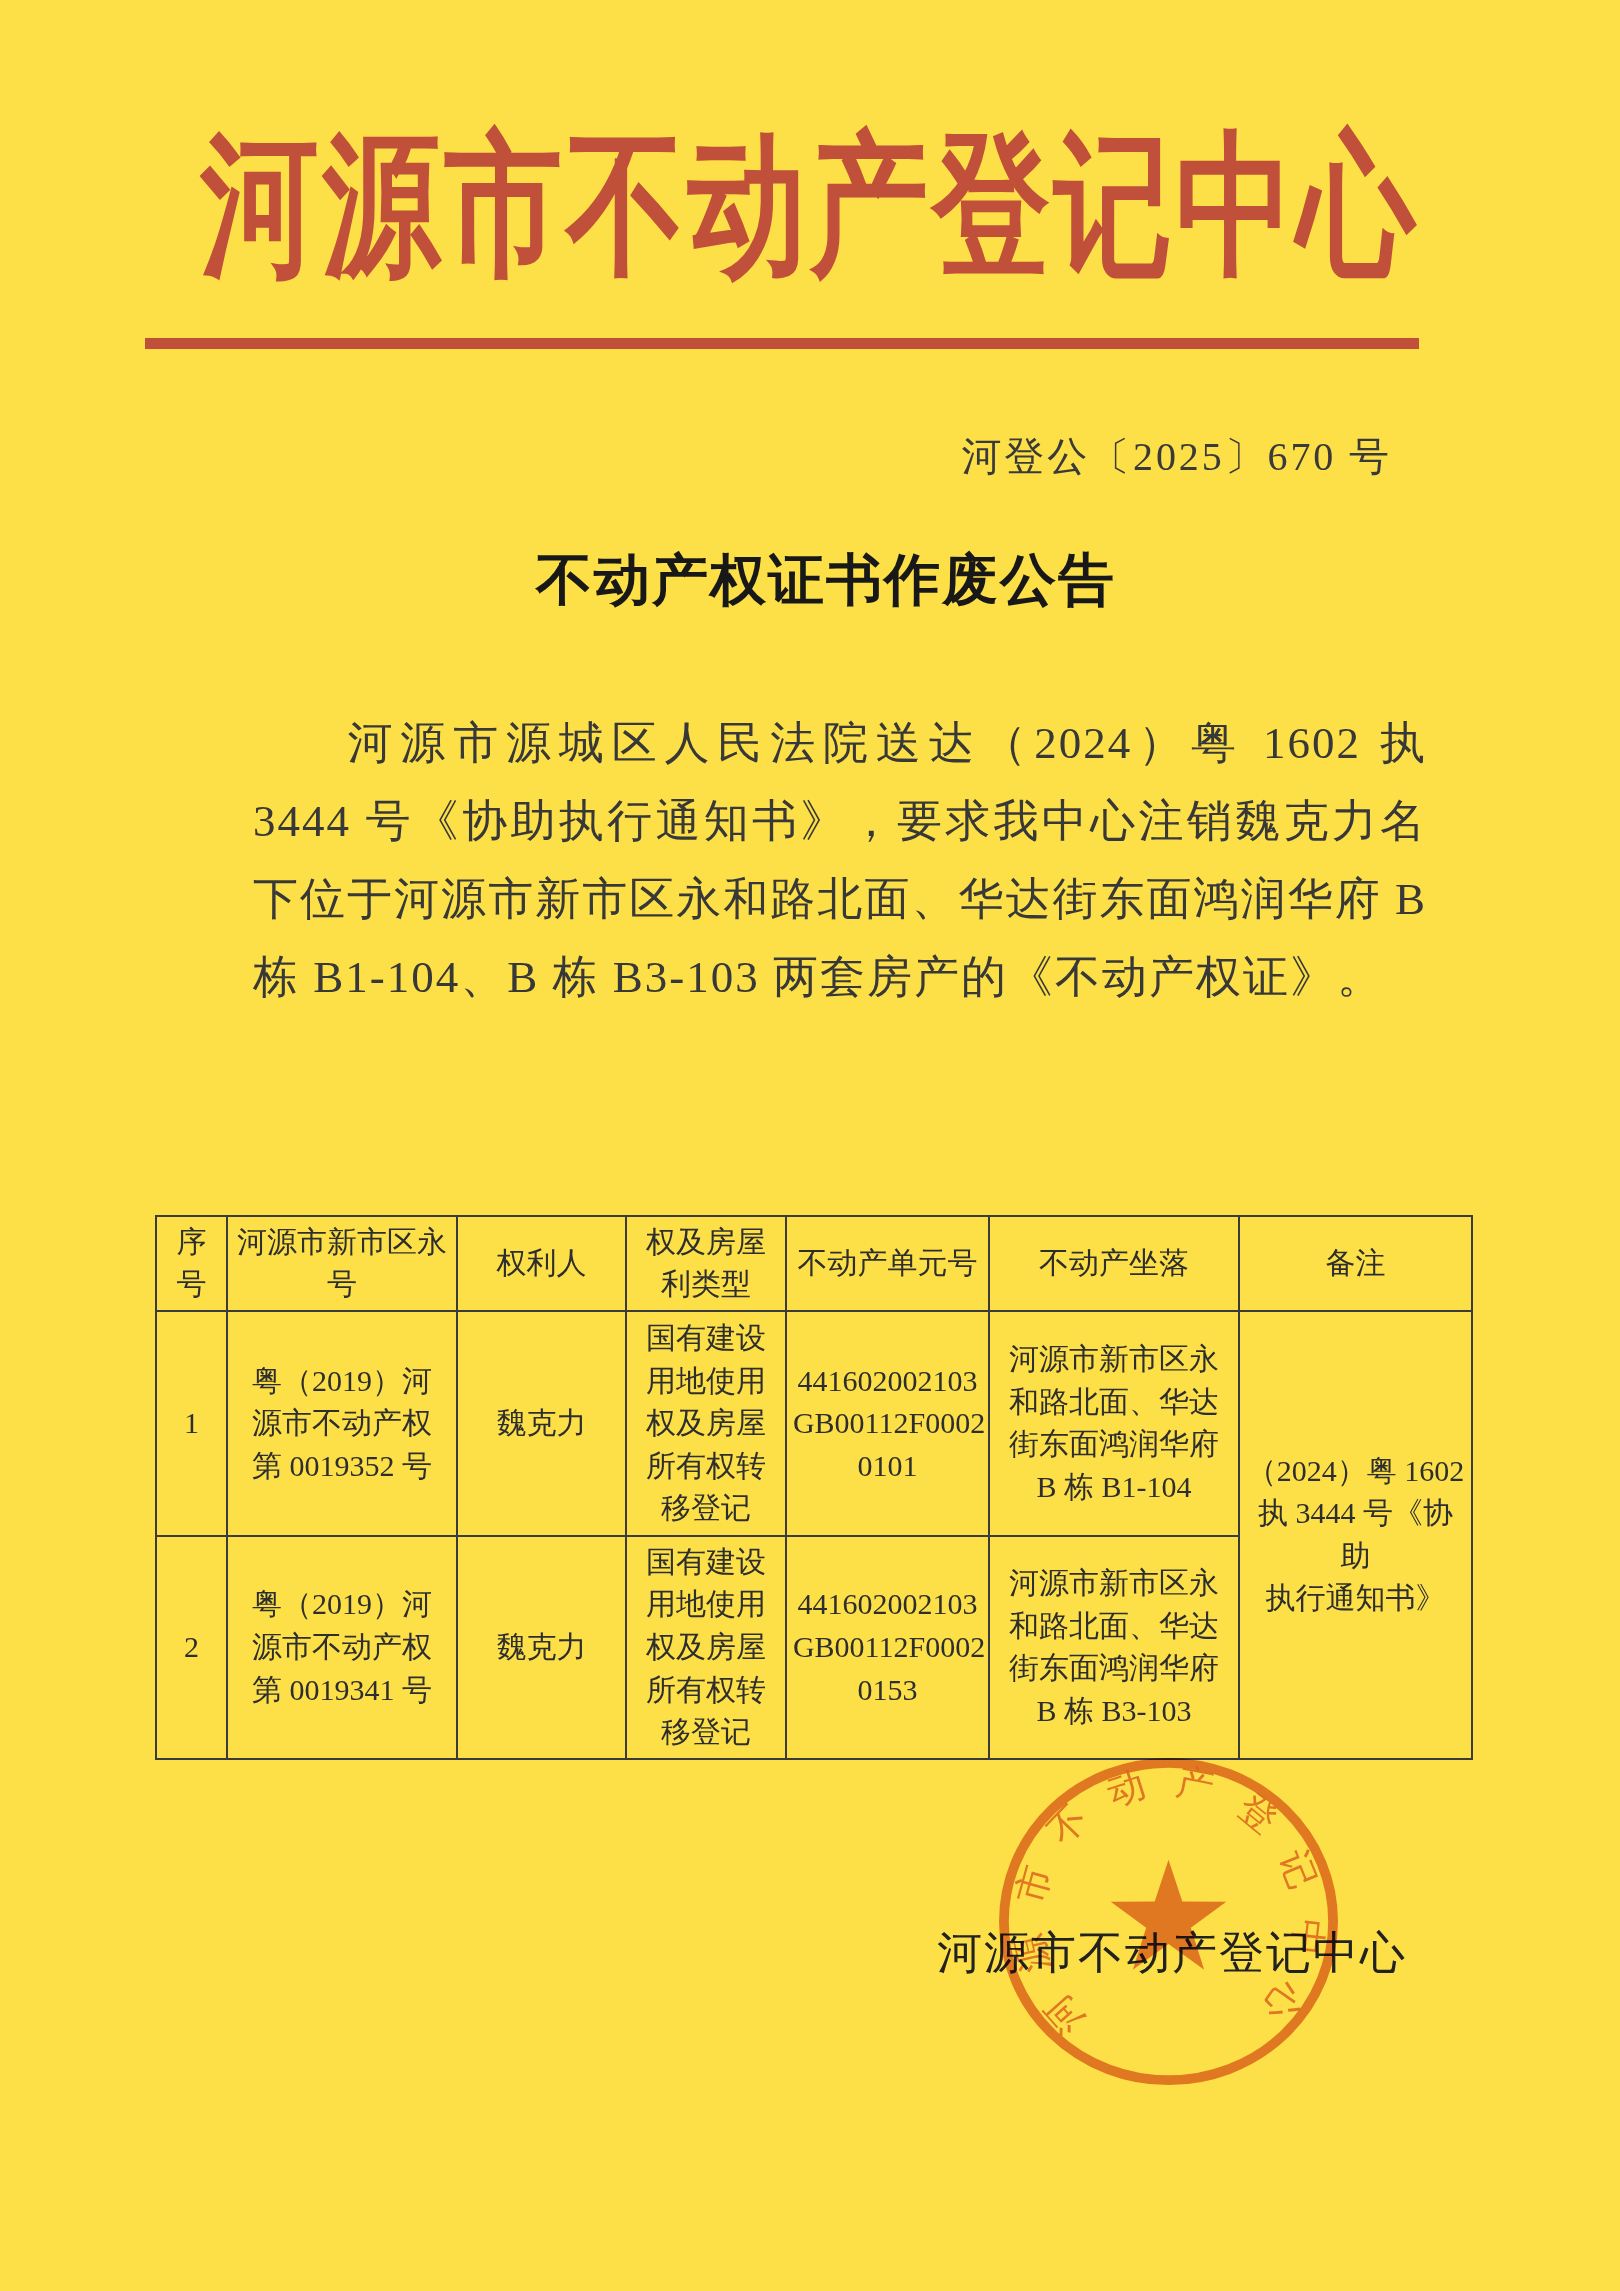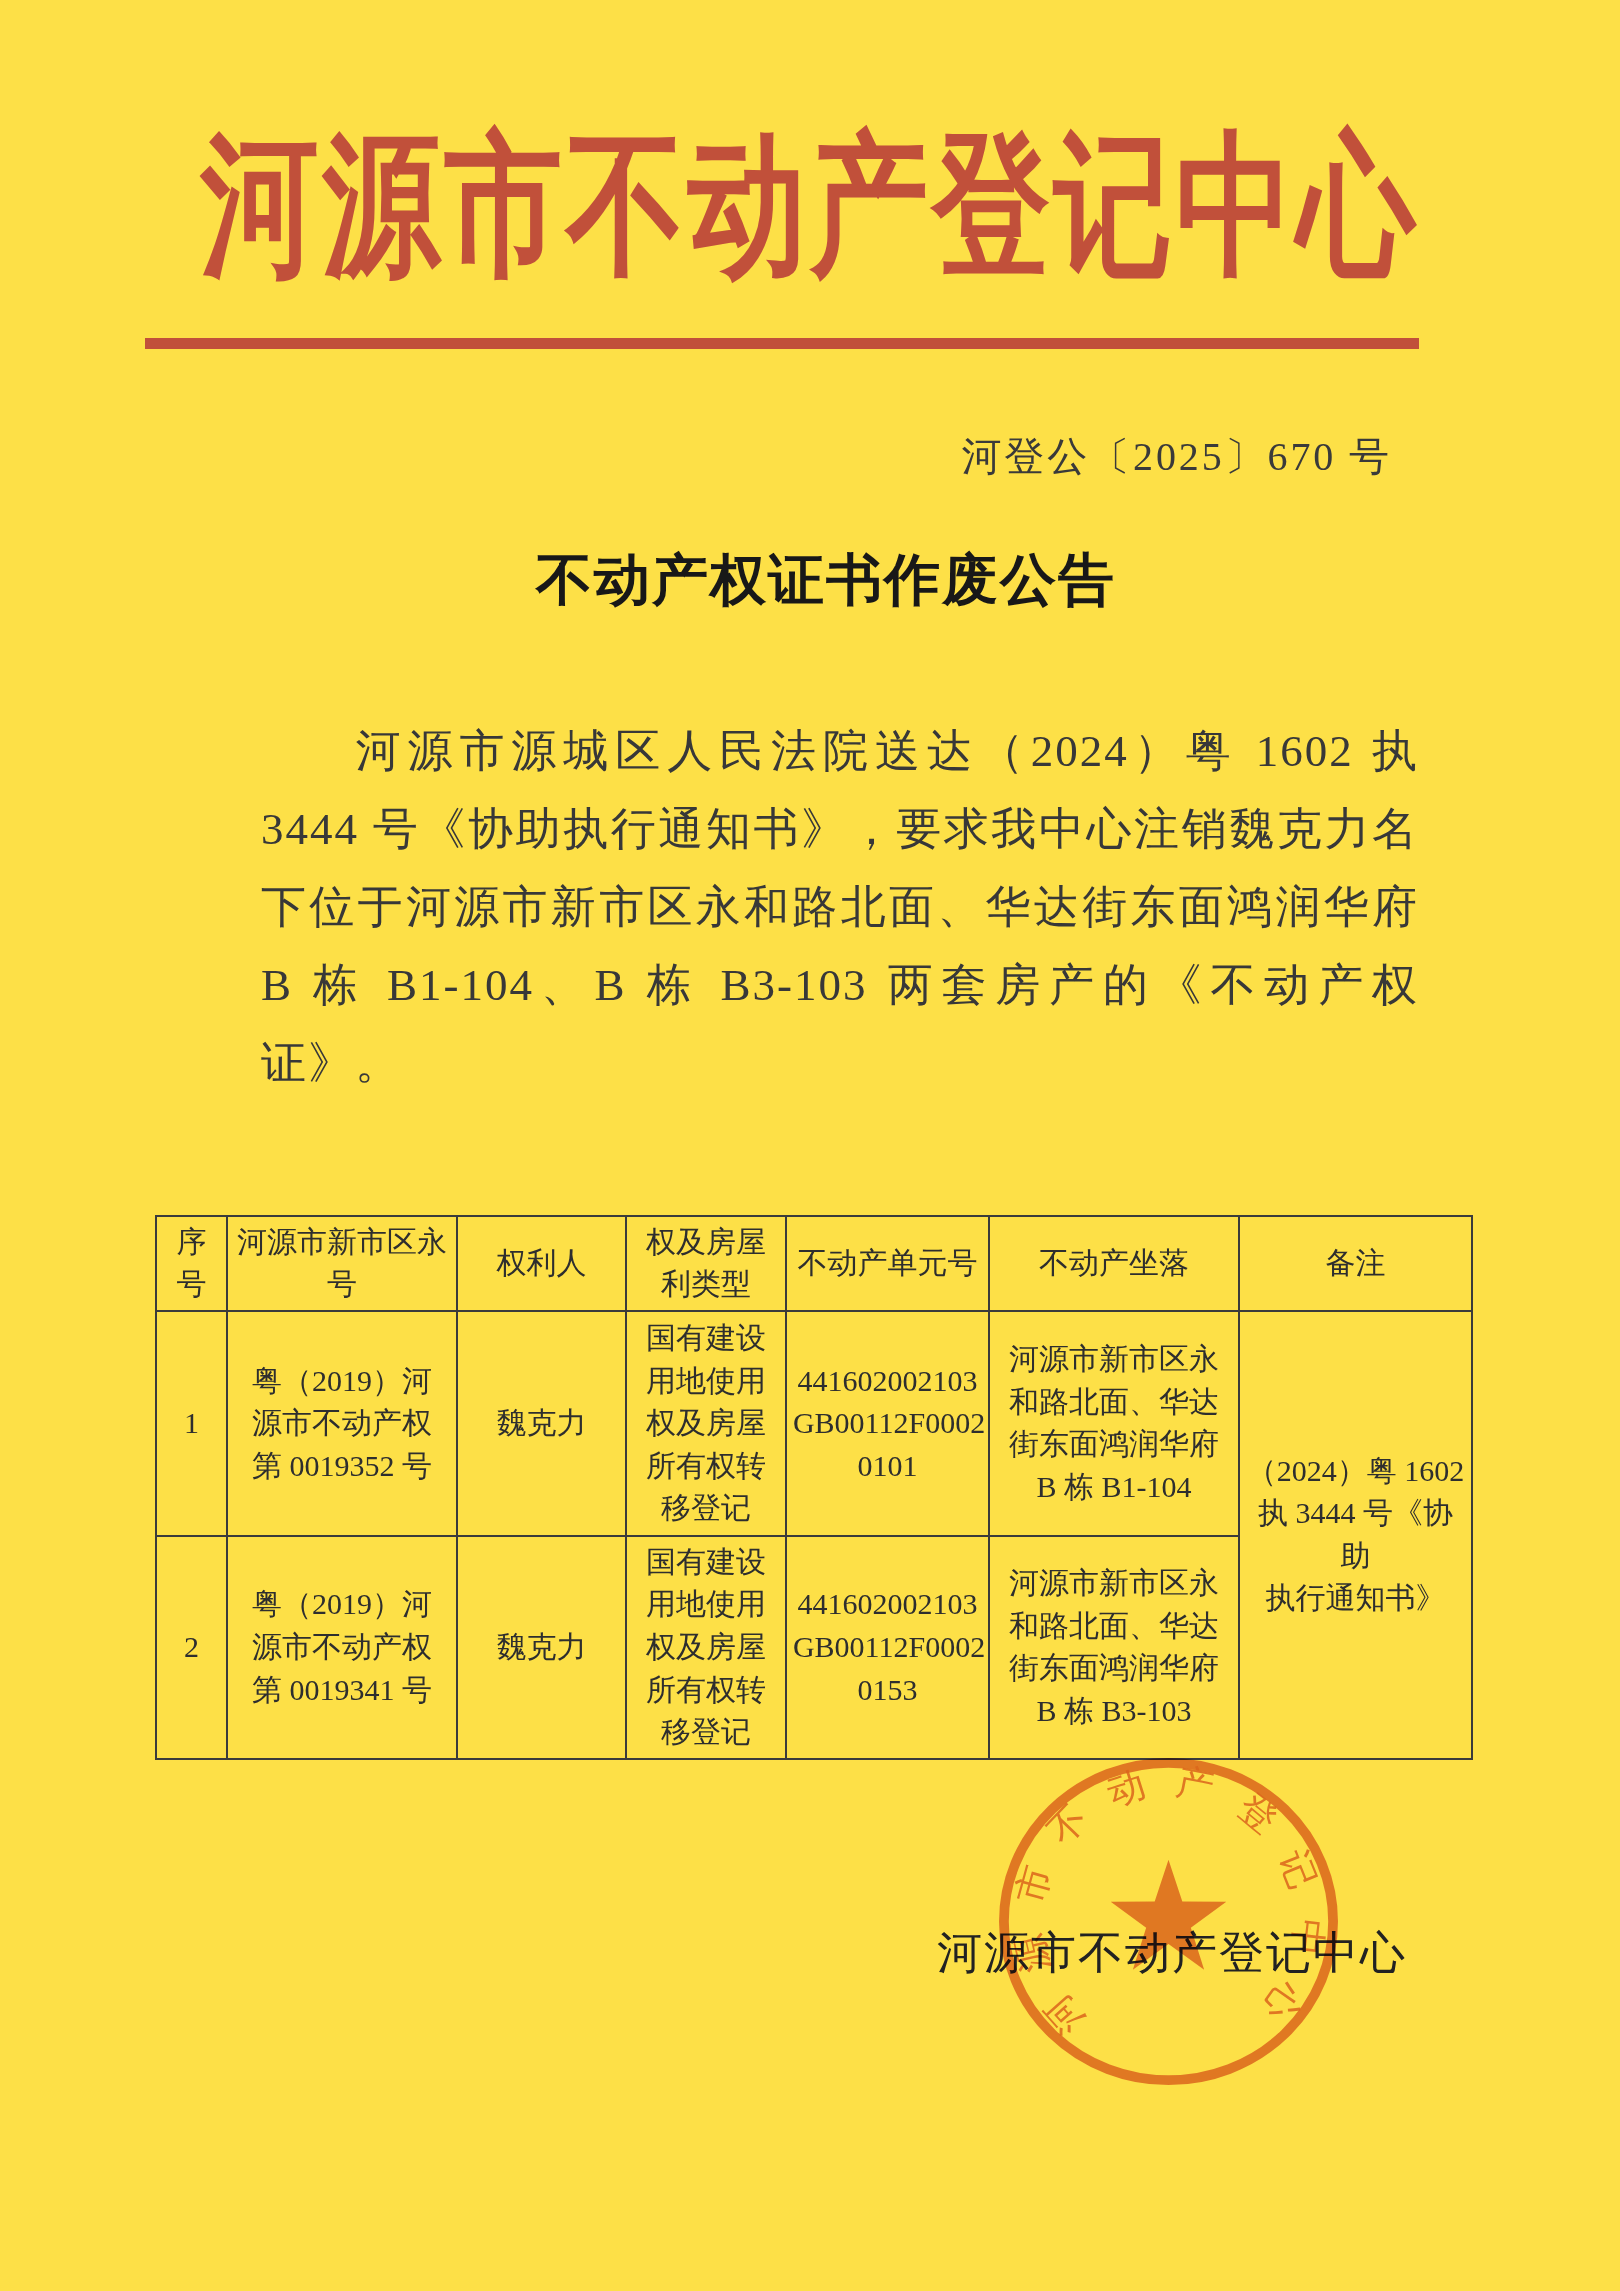--- a/index.html
+++ b/index.html
@@ -32,21 +32,21 @@
   .doc-title{
     position:absolute;top:543px;left:16px;width:100%;
     text-align:center;font-size:56px;font-weight:bold;
     color:#181818;letter-spacing:2px;
   }
   .body-text{
     position:absolute;top:704px;left:253px;width:1174px;
     font-size:45px;line-height:78px;color:#383838;
     text-align:justify;letter-spacing:2px;
   }
-  .body-text p{margin:8px;text-indent:2.1em;}
+  .body-text p{margin:0;text-indent:2.1em;}
   .body-text p + p{margin-top:19.6px;}
   table.notice{
     position:absolute;top:1215px;left:155px;
     width:1315px;border-collapse:collapse;table-layout:fixed;
     color:#2e2e2e;
   }
   table.notice td,table.notice th{
     border:2px solid #3b3b3b;
     text-align:center;vertical-align:middle;
     font-weight:normal;

